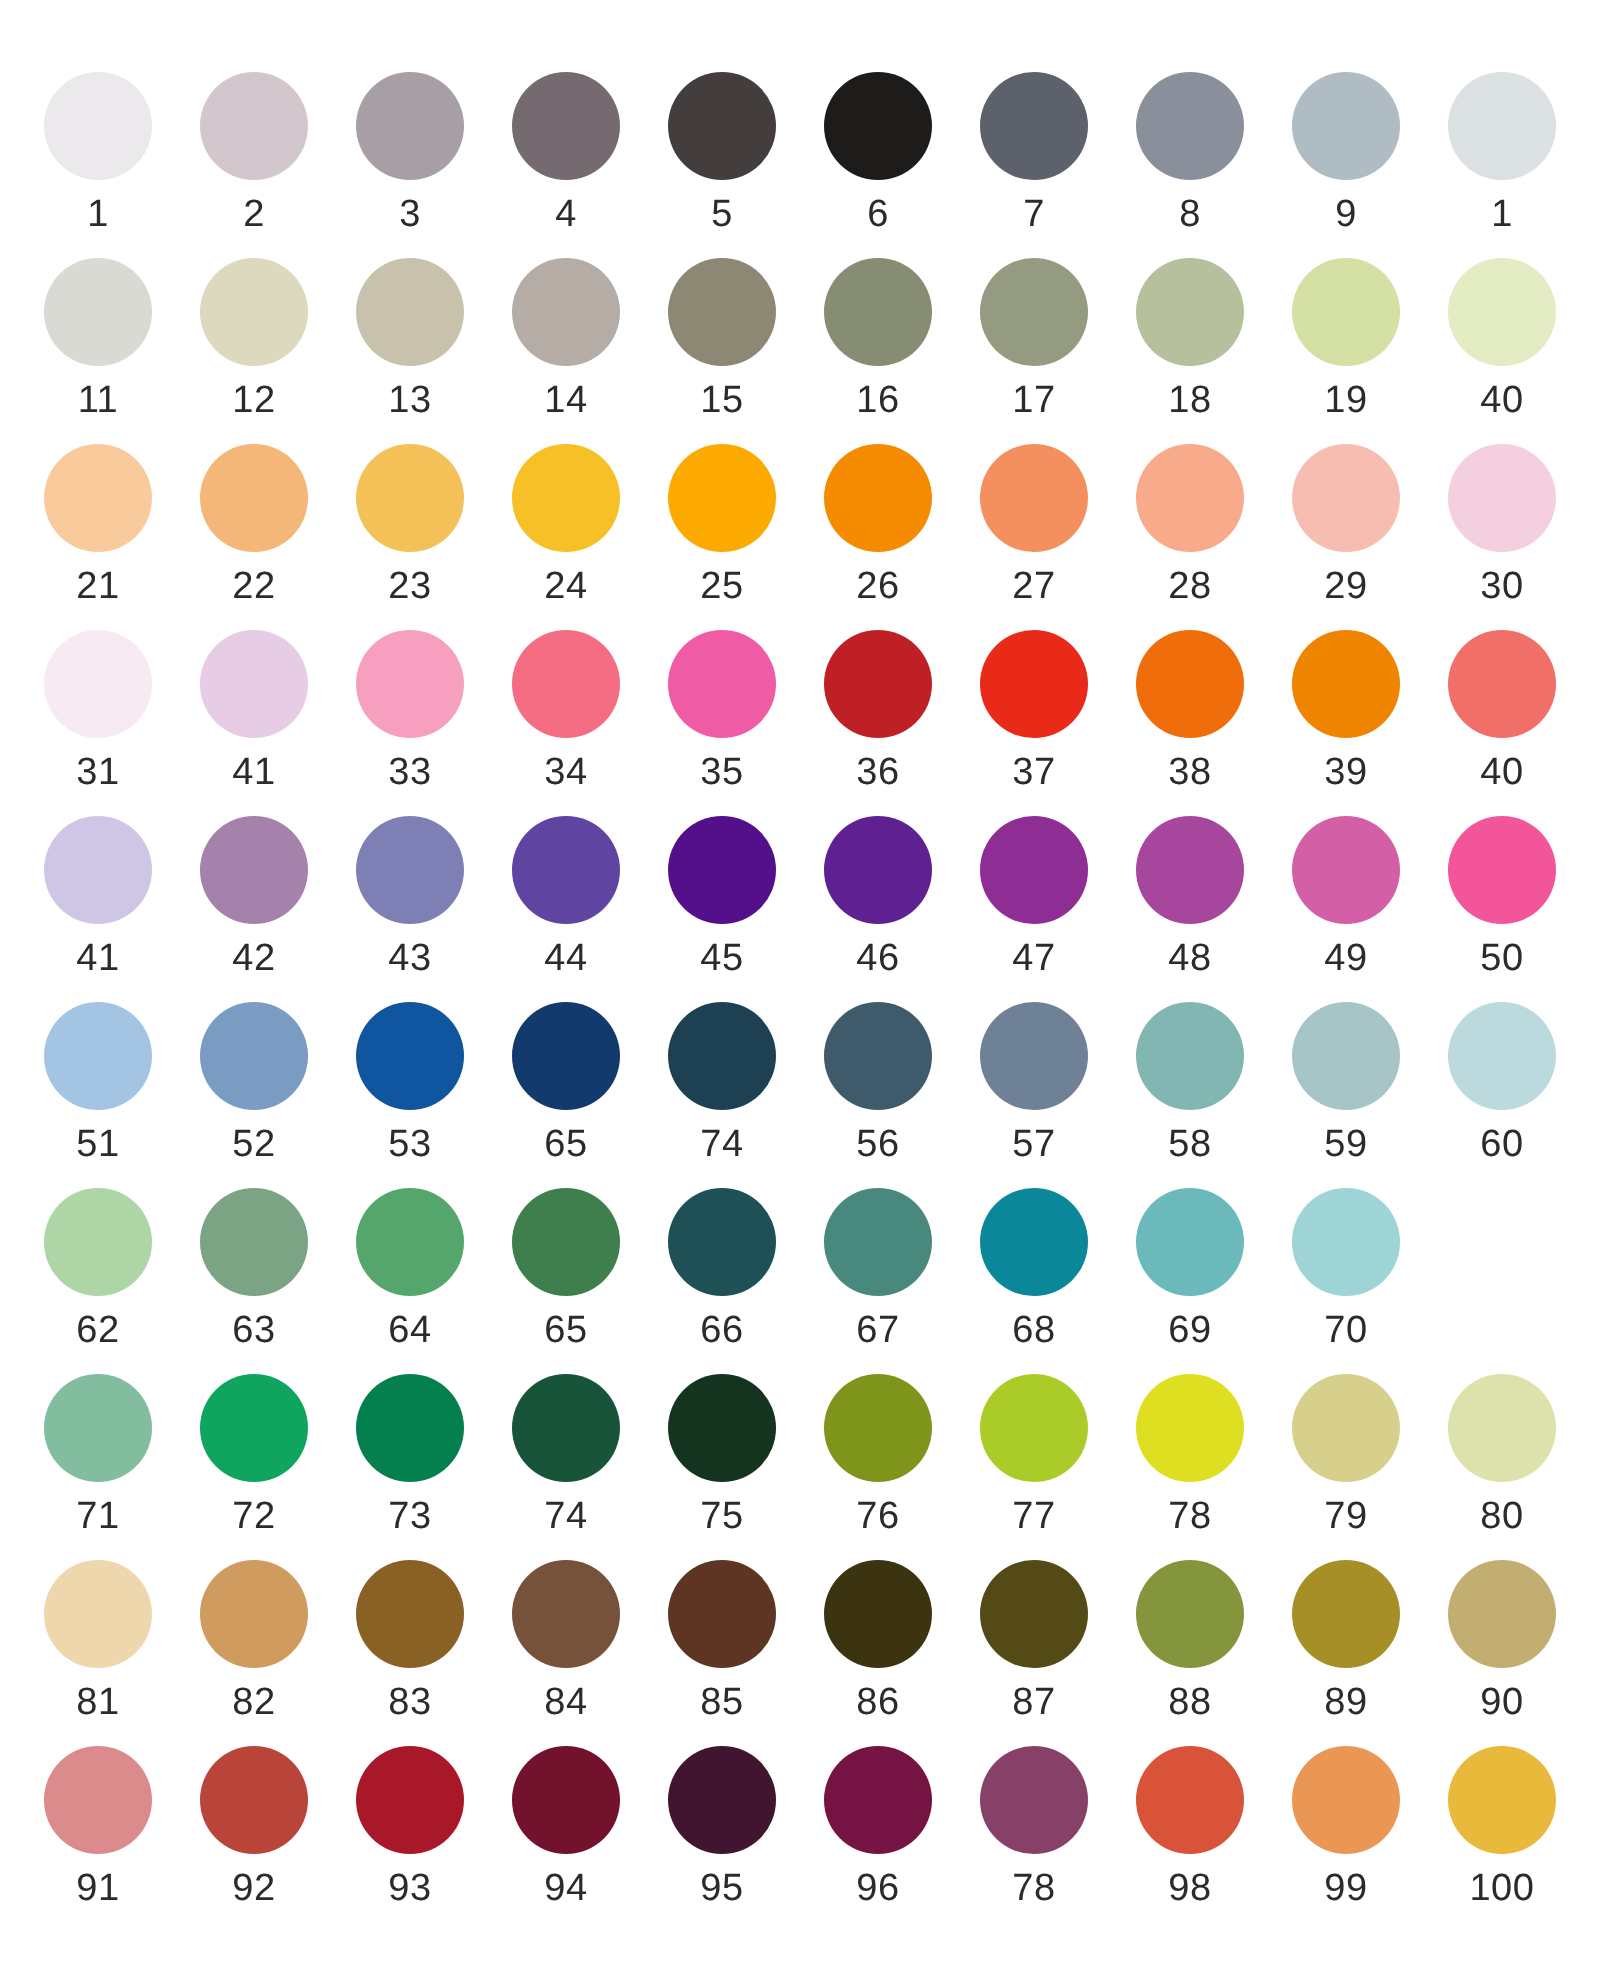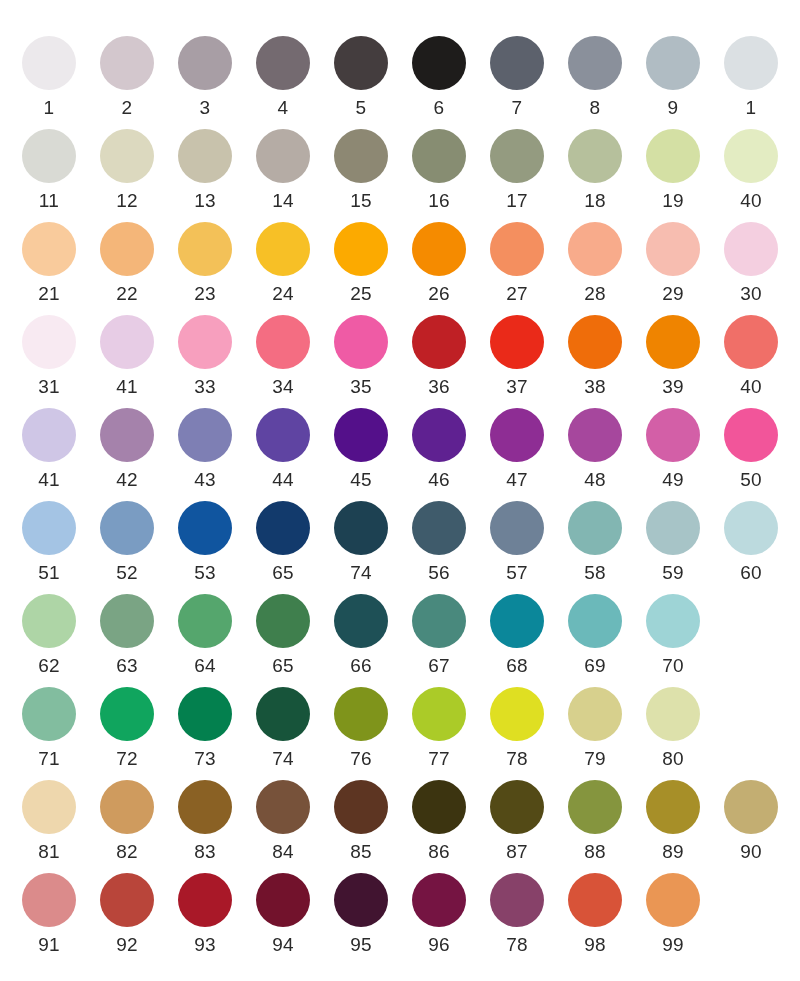--- a/index.html
+++ b/index.html
@@ -362,20 +362,24 @@
       </div>
       <div class="swatch-cell">
         <span class="swatch-dot" style="background-color: rgb(3, 128, 78);"></span>
         <span class="swatch-label">73</span>
       </div>
       <div class="swatch-cell">
         <span class="swatch-dot" style="background-color: rgb(23, 84, 58);"></span>
         <span class="swatch-label">74</span>
       </div>
       <div class="swatch-cell">
+        <span class="swatch-dot" style="background-color: rgb(20, 52, 31);"></span>
+        <span class="swatch-label">75</span>
+      </div>
+      <div class="swatch-cell">
         <span class="swatch-dot" style="background-color: rgb(127, 148, 27);"></span>
         <span class="swatch-label">76</span>
       </div>
       <div class="swatch-cell">
         <span class="swatch-dot" style="background-color: rgb(171, 203, 40);"></span>
         <span class="swatch-label">77</span>
       </div>
       <div class="swatch-cell">
         <span class="swatch-dot" style="background-color: rgb(223, 223, 34);"></span>
         <span class="swatch-label">78</span>
@@ -460,15 +464,19 @@
         <span class="swatch-dot" style="background-color: rgb(135, 65, 105);"></span>
         <span class="swatch-label">78</span>
       </div>
       <div class="swatch-cell">
         <span class="swatch-dot" style="background-color: rgb(216, 83, 56);"></span>
         <span class="swatch-label">98</span>
       </div>
       <div class="swatch-cell">
         <span class="swatch-dot" style="background-color: rgb(234, 150, 84);"></span>
         <span class="swatch-label">99</span>
+      </div>
+      <div class="swatch-cell">
+        <span class="swatch-dot" style="background-color: rgb(232, 185, 59);"></span>
+        <span class="swatch-label">100</span>
       </div>
     </div>
   </div>
 
 </body></html>

